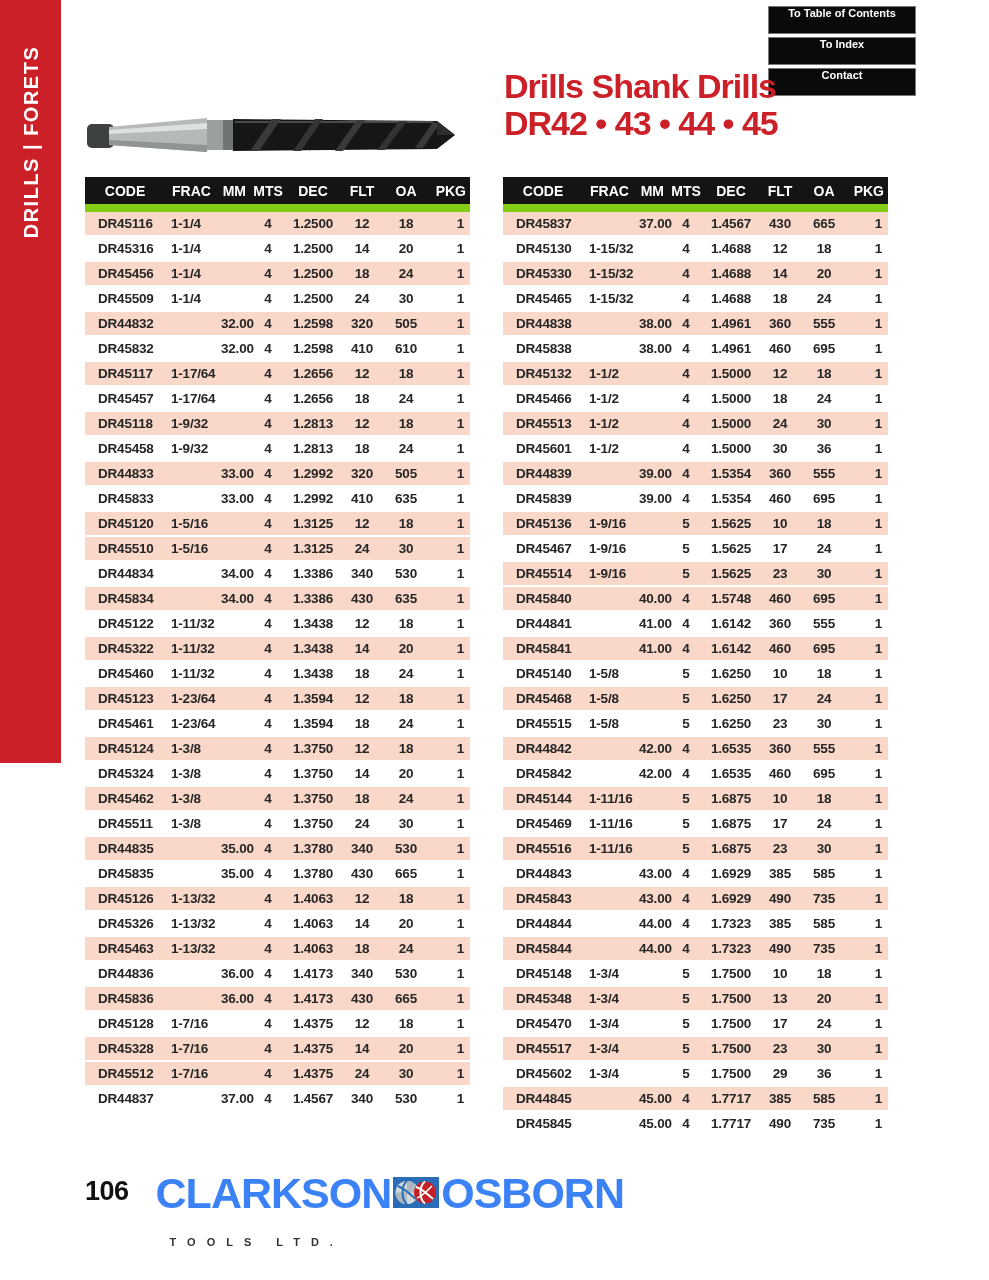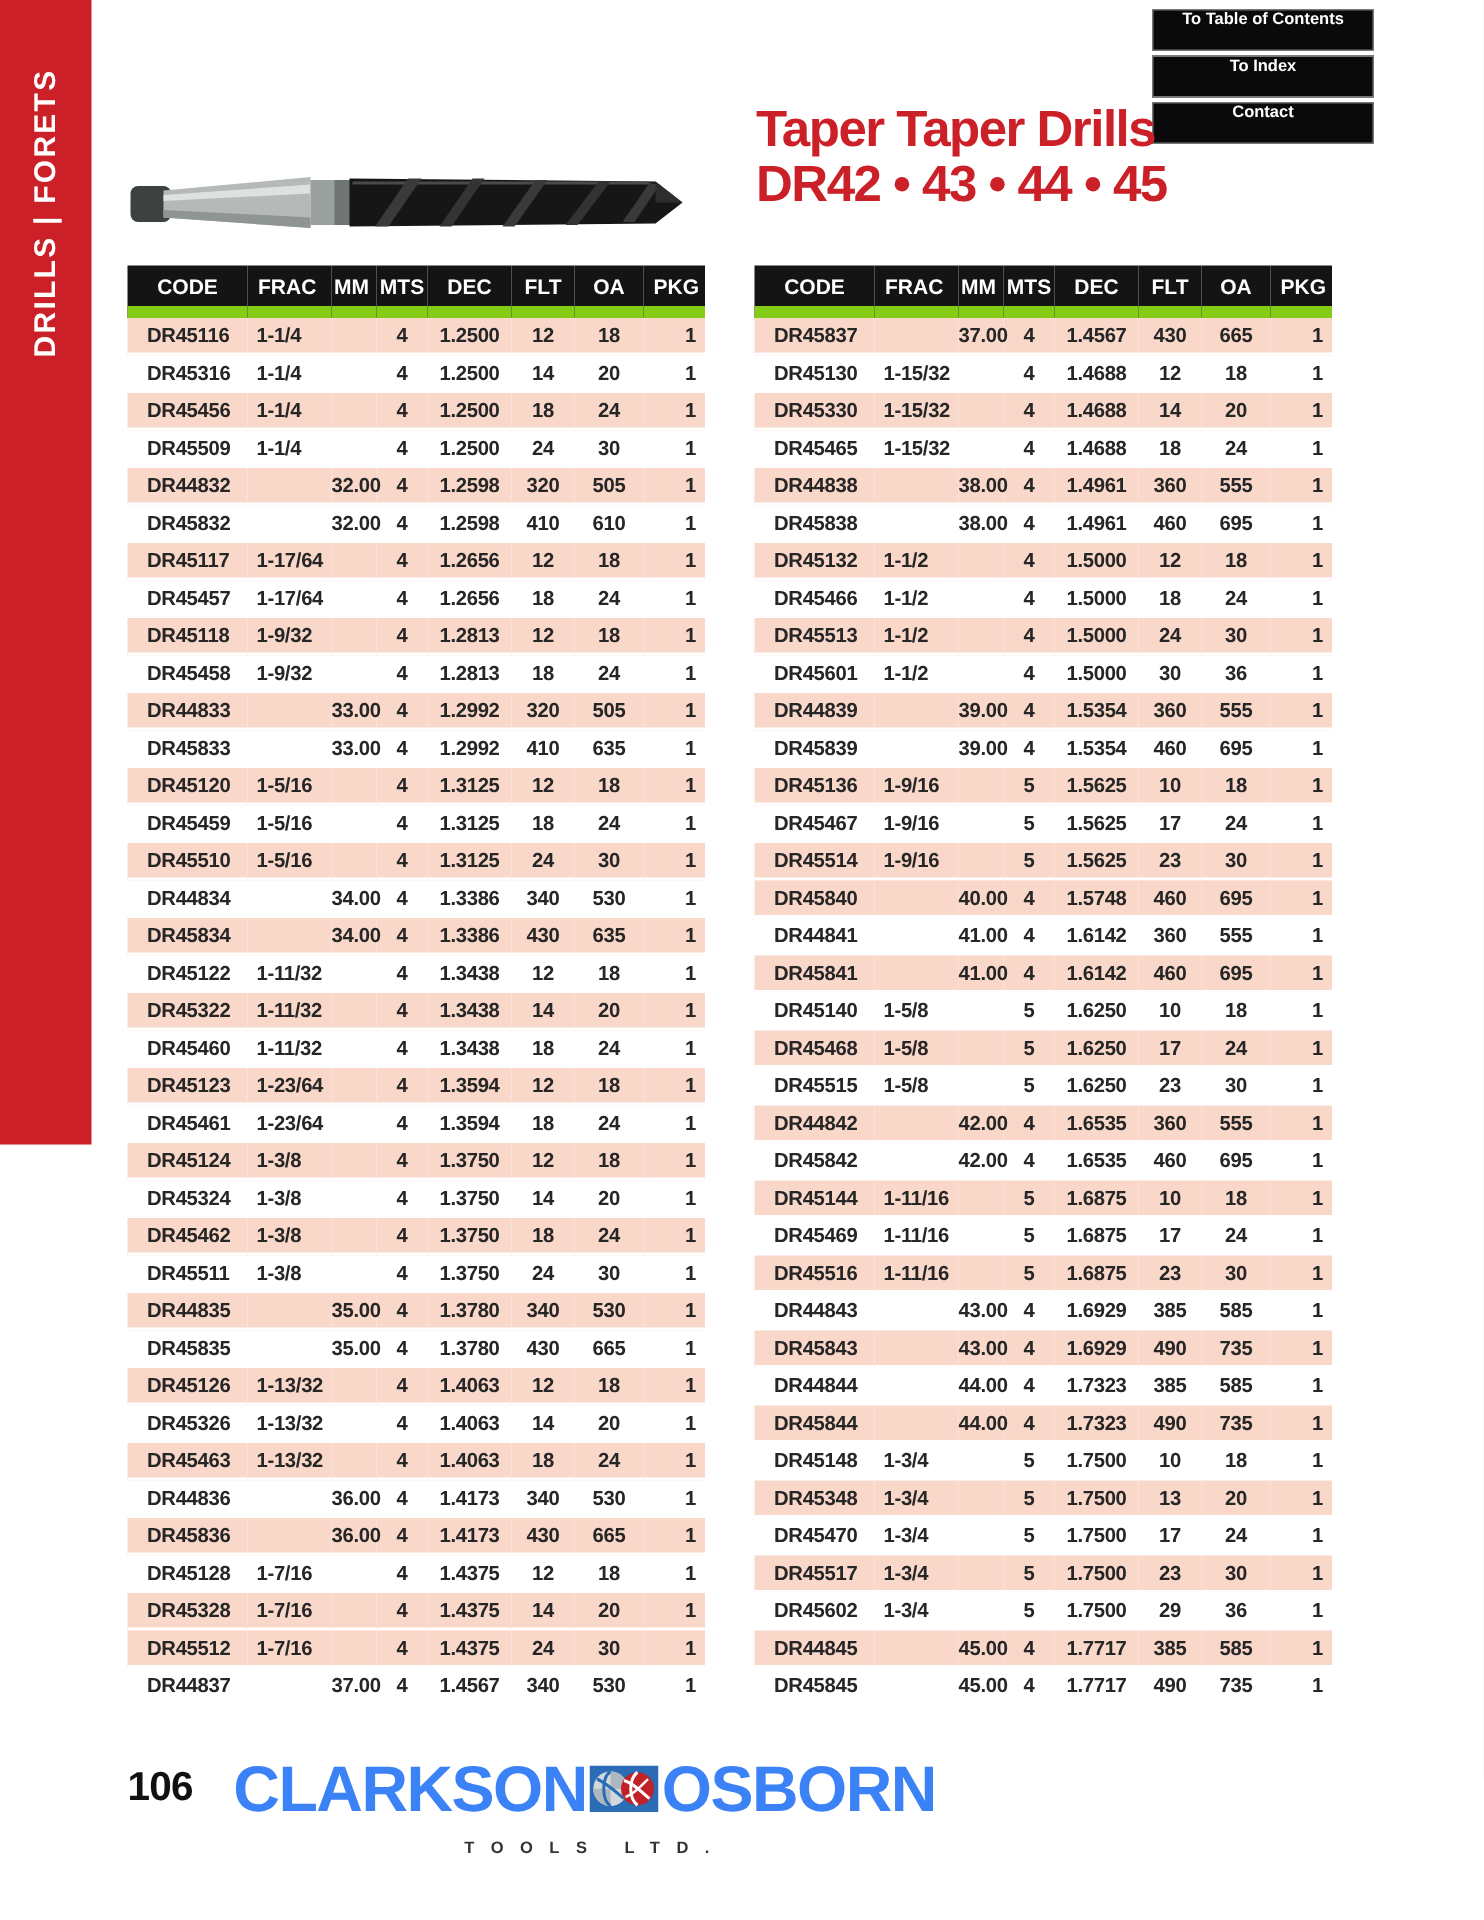--- a/index.html
+++ b/index.html
@@ -47,40 +47,40 @@
   td.c3, td.c4, td.c5, td.c6 { text-align:center; }
   td.c7 { text-align:right; padding-right:6px; }
 
   
   .footer { position:absolute; left:85px; top:1169px; display:flex; align-items:flex-start; }
   .page-number { font-size:27px; font-weight:bold; color:#111; margin-top:7px; letter-spacing:-0.5px; }
   .brand { margin-left:27px; }
   .brand-row { display:flex; align-items:center; }
   .brand-word { font-size:43px; font-weight:bold; color:#3b82f6; letter-spacing:-1px; }
   .brand-logo { margin:2px 2px 0 2px; }
-  .brand-sub { text-align:center; font-size:11px; font-weight:bold; color:#333;
-    letter-spacing:11px; padding-left:14px; margin-top:8px; }
+  .brand-sub { font-size:11px; font-weight:bold; color:#333;
+    letter-spacing:11px; padding-left:14px; margin-top:18px; }
 </style>
 </head>
 <body>
 
 <div class="page">
 
   <div class="sidebar">
     <span class="sidebar-label">DRILLS | FORETS</span>
   </div>
 
   <div class="nav-buttons">
     <div class="nav-btn">To Table of Contents</div>
     <div class="nav-btn">To Index</div>
     <div class="nav-btn">Contact</div>
   </div>
 
   <div class="title">
-    <div>Taper Taper Drills</div>
+    <div>Drills Shank Drills</div>
     <div>DR42 • 43 • 44 • 45</div>
   </div>
 
   <div class="drill-photo">
     <svg width="375" height="62" viewBox="0 0 375 62">
 
       <rect x="2" y="20" width="27" height="24" rx="5" fill="#3d4241"></rect>
 
       <polygon points="24,23 122,14 122,48 24,41" fill="#b5bab8"></polygon>
       <polygon points="24,36 122,41 122,48 24,41" fill="#8f9593"></polygon>
@@ -235,30 +235,20 @@
           <td class="c7">1</td>
         </tr>
         <tr class="alt">
           <td class="c0">DR45120</td>
           <td class="c1">1-5/16</td>
           <td class="c2"></td>
           <td class="c3">4</td>
           <td class="c4">1.3125</td>
           <td class="c5">12</td>
           <td class="c6">18</td>
-          <td class="c7">1</td>
-        </tr>
-        <tr>
-          <td class="c0">DR45459</td>
-          <td class="c1">1-5/16</td>
-          <td class="c2"></td>
-          <td class="c3">4</td>
-          <td class="c4">1.3125</td>
-          <td class="c5">18</td>
-          <td class="c6">24</td>
           <td class="c7">1</td>
         </tr>
         <tr class="alt">
           <td class="c0">DR45510</td>
           <td class="c1">1-5/16</td>
           <td class="c2"></td>
           <td class="c3">4</td>
           <td class="c4">1.3125</td>
           <td class="c5">24</td>
           <td class="c6">30</td>

